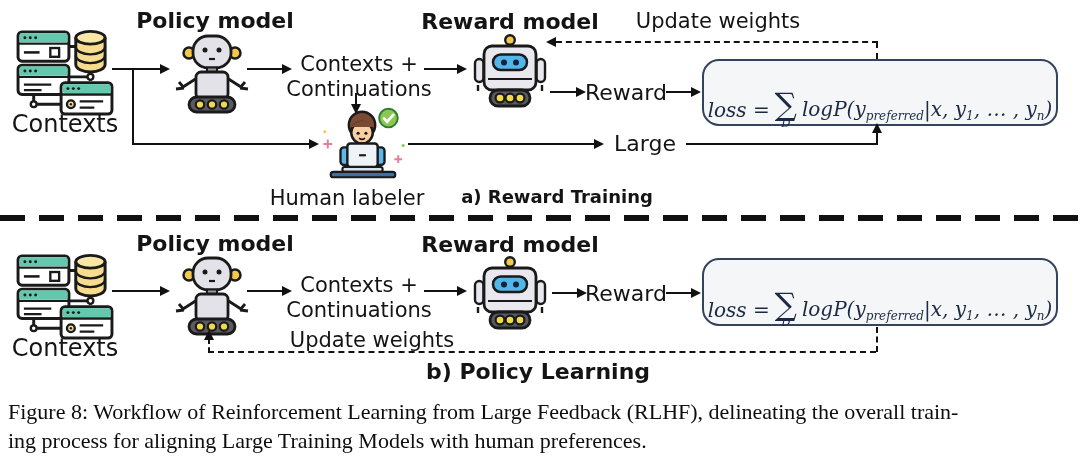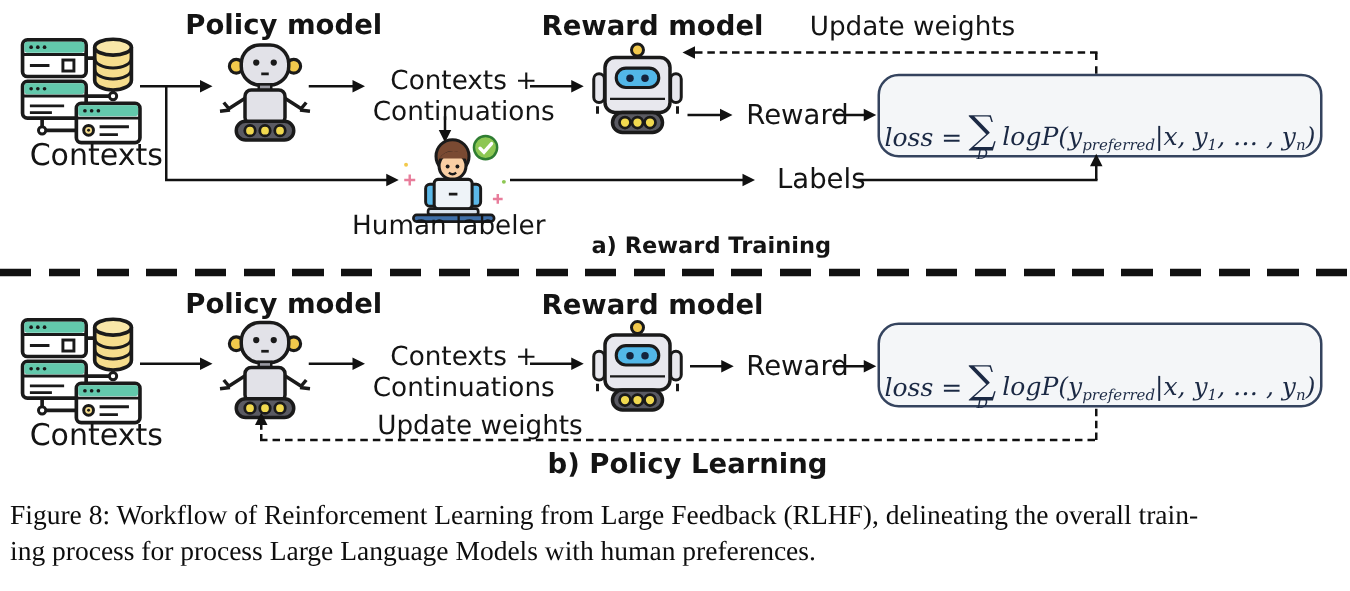--- a/index.html
+++ b/index.html
@@ -1,20 +1,20 @@
 <!DOCTYPE html>
 <html><head>
 <meta charset="utf-8">
 <style>
   html,body{margin:0;padding:0;background:#ffffff;}
   #fig{position:relative;width:1080px;height:473px;background:#ffffff;overflow:hidden;
        font-family:"DejaVu Sans","Liberation Sans",sans-serif;color:#111;}
   .abs{position:absolute;}
   .lbl{position:absolute;text-align:right;white-space:nowrap;font-size:22px;color:#141414;
-       display:flex;flex-direction:column;align-items:center;line-height:1.18;margin-left:12px;}
+       display:flex;flex-direction:column;align-items:center;line-height:1.18;}
   .lbl.bold{font-weight:700;}
   
   .hl{position:absolute;height:0;border-top:2.6px solid #111;}
   .vl{position:absolute;width:0;border-left:2.6px solid #111;}
   .hl.dash{border-top-style:dashed;}
   .vl.dash{border-left-style:dashed;}
   
   .ah{position:absolute;width:0;height:0;}
   .ah.r{border-top:5.5px solid transparent;border-bottom:5.5px solid transparent;border-left:10px solid #111;}
   .ah.l{border-top:5.5px solid transparent;border-bottom:5.5px solid transparent;border-right:10px solid #111;}
@@ -164,21 +164,21 @@
     <span>Contexts +</span>
       <span>Continuations</span>
   </div>
 
   <div class="vl" style="left:355px;top:93px;height:12px"></div>
   <div class="ah d" style="left:350.7px;top:104px"></div>
 
   <svg class="abs" style="left:318px;top:106px" width="90" height="77">
       <use href="#ic-human"></use>
     </svg>
-  <div class="lbl" style="left:286px;top:168px;width:122px;font-size:21px">
+  <div class="lbl" style="left:286px;top:186px;width:122px;font-size:21px">
       <span>Human labeler</span>
     </div>
 
   <div class="hl" style="left:424px;top:68px;width:34px"></div>
   <div class="ah r" style="left:457px;top:63.7px"></div>
 
   <div class="lbl bold" style="left:435px;top:9px;width:150px;font-size:22px">
       <span>Reward model</span>
     </div>
   <svg class="abs" style="left:468px;top:33px" width="84" height="82">
@@ -207,21 +207,21 @@
         <span class="sigma">∑</span>
         <span class="ssub">D</span>
       </span>
       <span><span>logP(y</span><span class="sub">preferred</span><span>|x, y</span><span class="sub">1</span><span>, … , y</span><span class="sub">n</span><span>)</span></span>
     </div>
   </div>
 
   <div class="hl" style="left:408px;top:143px;width:187px"></div>
   <div class="ah r" style="left:594px;top:138.7px"></div>
   <div class="lbl" style="left:604px;top:131px;width:82px;font-size:22px">
-      <span>Labels</span>
+      <span>Large</span>
     </div>
   <div class="hl" style="left:686px;top:143px;width:192px"></div>
   <div class="vl" style="left:876px;top:131px;height:13px"></div>
   <div class="ah u" style="left:871.7px;top:123px"></div>
 
   <div class="lbl bold" style="left:447px;top:186px;width:220px;font-size:18px">
       <span>a) Reward Training</span>
     </div>
 
   <div class="divider" style="top:215px"></div>
@@ -287,16 +287,16 @@
   <div class="hl dash" style="left:208px;top:351px;width:668px"></div>
   <div class="vl dash" style="left:208px;top:339px;height:13px"></div>
   <div class="ah u" style="left:203.7px;top:330px"></div>
 
   <div class="lbl bold" style="left:428px;top:359px;width:220px;font-size:22px">
       <span>b) Policy Learning</span>
     </div>
 
   <div class="caption">
     <div>Figure 8: Workflow of Reinforcement Learning from Large Feedback (RLHF), delineating the overall train-</div>
-    <div>ing process for process Large Language Models with human preferences.</div>
+    <div>ing process for aligning Large Training Models with human preferences.</div>
   </div>
 
 </div>
 
 </body></html>

